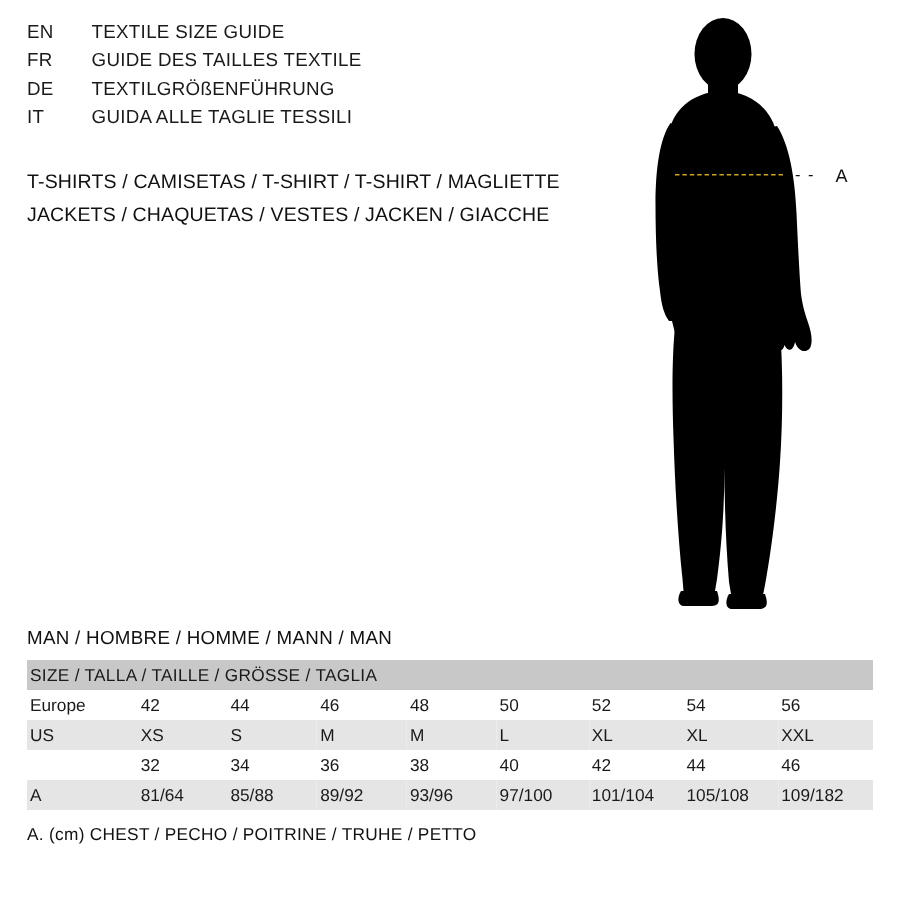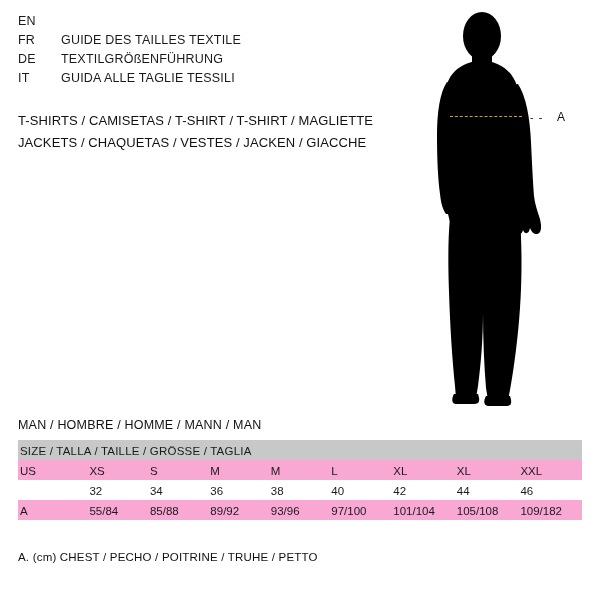--- a/index.html
+++ b/index.html
@@ -124,21 +124,21 @@
     padding: 1px 0 0 2px;
     vertical-align: middle;
     white-space: nowrap;
   }
   tr.header-row td {
     background: #c8c8c8;
     font-size: 11.5px;
     letter-spacing: 0.2px;
   }
   tr.shade td {
-    background: #f9a8d4;
+    background: #e5e5e5;
   }
   tr.plain td {
     background: #ffffff;
   }
   td.label-col {
     width: 84px;
   }
   td.val {
     width: 68px;
     text-align: left;
@@ -154,20 +154,21 @@
   }
 </style>
 </head>
 <body>
 
 <div class="page">
 
   <div class="lang-block">
     <div class="lang-row">
       <span class="lang-code">EN</span>
+      <span class="lang-text">TEXTILE SIZE GUIDE</span>
     </div>
     <div class="lang-row">
       <span class="lang-code">FR</span>
       <span class="lang-text">GUIDE DES TAILLES TEXTILE</span>
     </div>
     <div class="lang-row">
       <span class="lang-code">DE</span>
       <span class="lang-text">TEXTILGRÖßENFÜHRUNG</span>
     </div>
     <div class="lang-row">
@@ -247,20 +248,31 @@
 
   <div class="table-title">MAN / HOMBRE / HOMME / MANN / MAN</div>
 
   <div class="table-wrap">
     <table class="size-table">
       <tbody>
         <tr class="header-row">
           <td class="label-col" colspan="9">SIZE / TALLA / TAILLE / GRÖSSE / TAGLIA</td>
         </tr>
 
+        <tr class="plain">
+          <td class="label-col">Europe</td>
+          <td class="val">42</td>
+          <td class="val">44</td>
+          <td class="val">46</td>
+          <td class="val">48</td>
+          <td class="val">50</td>
+          <td class="val">52</td>
+          <td class="val">54</td>
+          <td class="val">56</td>
+        </tr>
 
         <tr class="shade">
           <td class="label-col">US</td>
           <td class="val">XS</td>
           <td class="val">S</td>
           <td class="val">M</td>
           <td class="val">M</td>
           <td class="val">L</td>
           <td class="val">XL</td>
           <td class="val">XL</td>
@@ -274,21 +286,21 @@
           <td class="val">36</td>
           <td class="val">38</td>
           <td class="val">40</td>
           <td class="val">42</td>
           <td class="val">44</td>
           <td class="val">46</td>
         </tr>
 
         <tr class="shade">
           <td class="label-col">A</td>
-          <td class="val">55/84</td>
+          <td class="val">81/64</td>
           <td class="val">85/88</td>
           <td class="val">89/92</td>
           <td class="val">93/96</td>
           <td class="val">97/100</td>
           <td class="val">101/104</td>
           <td class="val">105/108</td>
           <td class="val">109/182</td>
         </tr>
       </tbody>
     </table>

